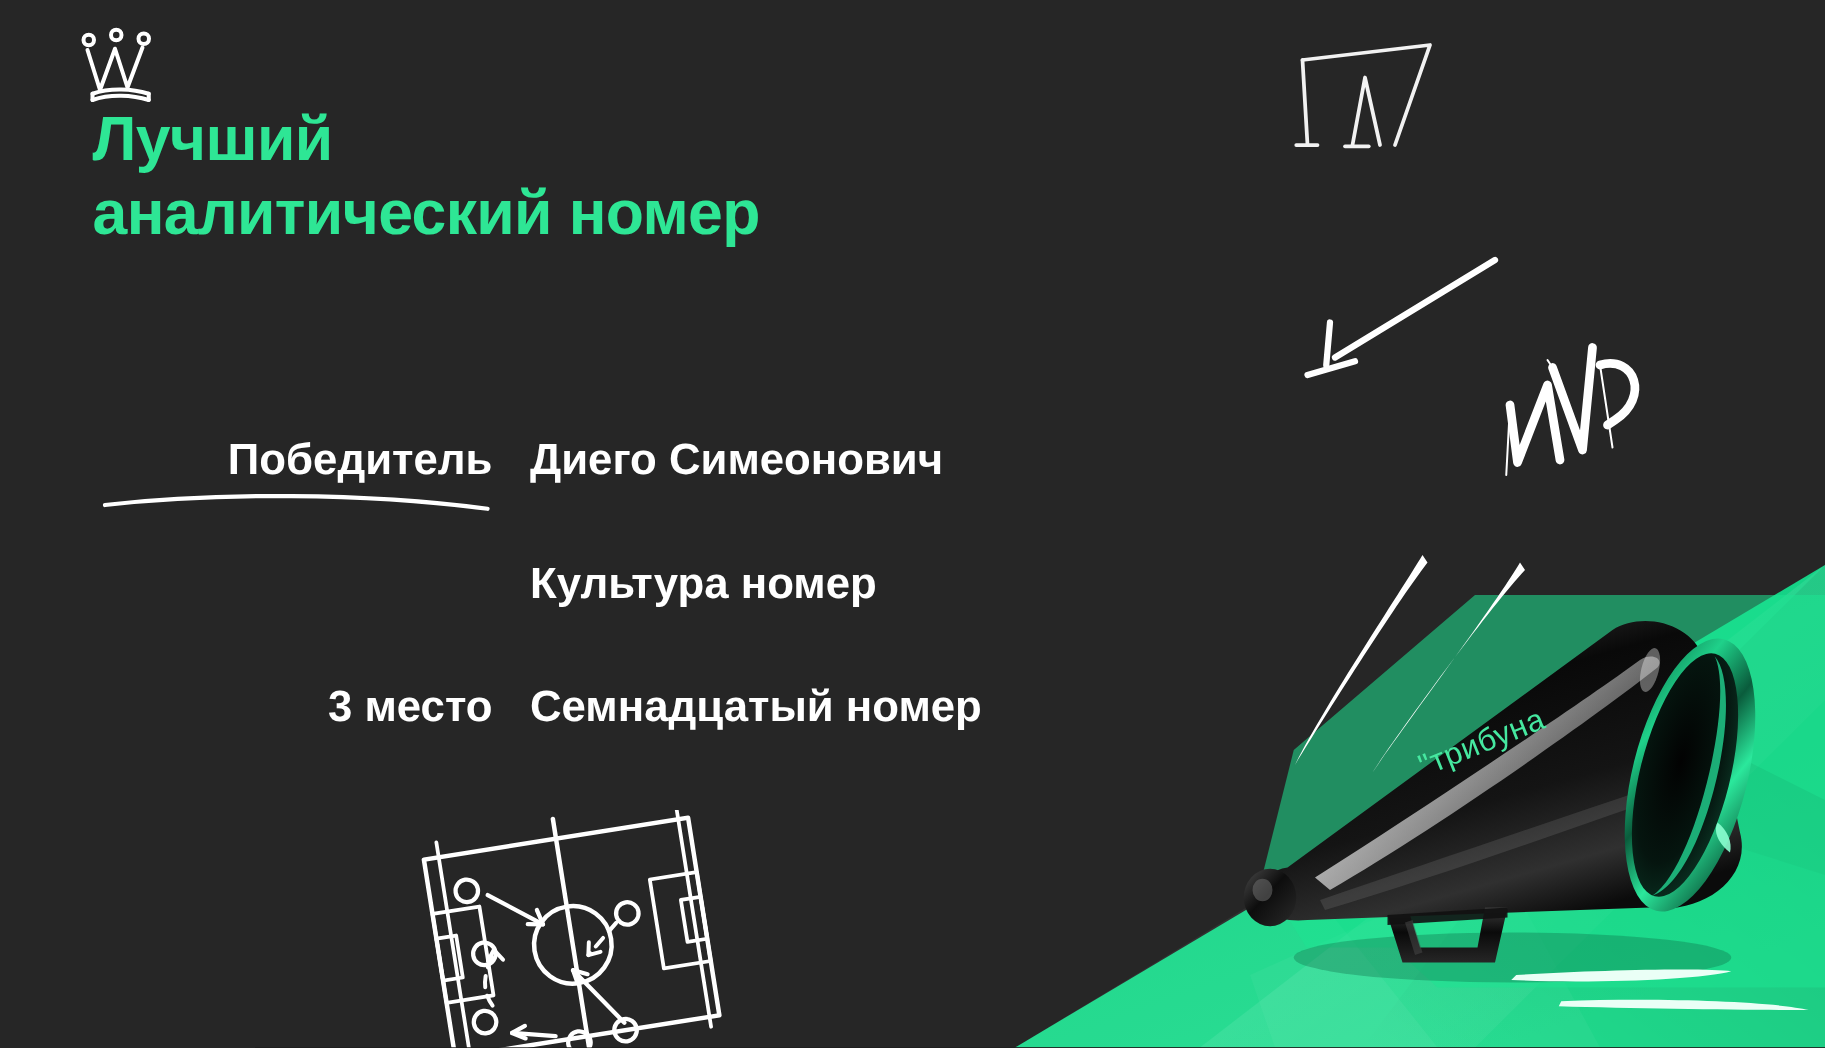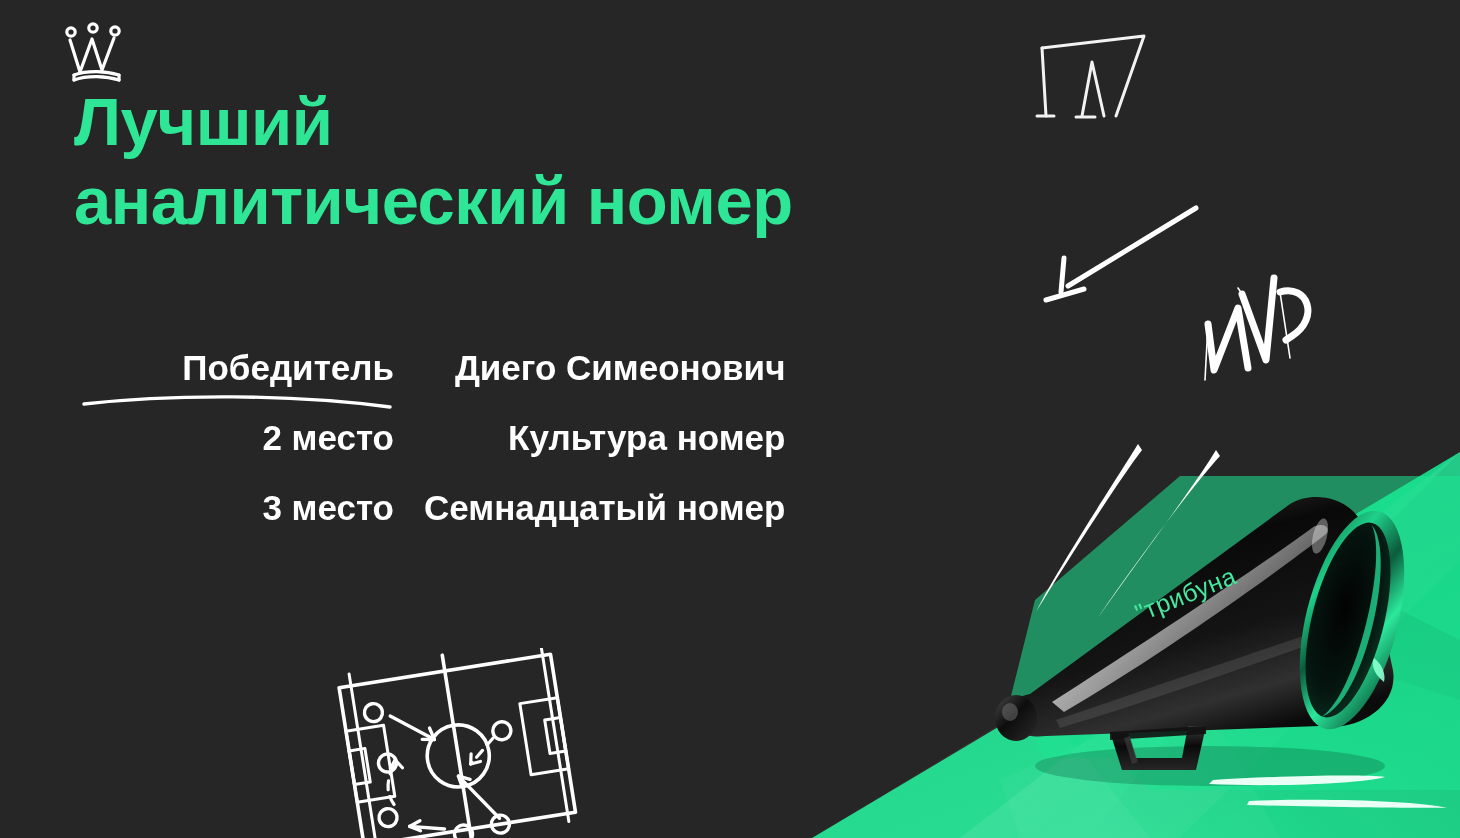--- a/index.html
+++ b/index.html
@@ -31,53 +31,52 @@
     width:72px; height:72px;
     z-index:6;
   }
 
   
   .headline{
     position:absolute;
     left:74px; top:82px;
     z-index:6;
     color:#2ee695;
-    font-size:67px;
+    font-size:50px;
     font-weight:700;
     line-height:1.18;
     letter-spacing:-0.5px;
     white-space:nowrap;
   }
   .headline .l2{ display:block; }
 
   
   .winners{
     position:absolute;
     left:74px; top:348px;
     z-index:6;
     display:grid;
     grid-template-columns:320px 30px auto;
-    row-gap:30px;
+    row-gap:59px;
     align-items:baseline;
   }
   .place{
     text-align:right;
     color:#ffffff;
     font-size:35px;
     font-weight:700;
     white-space:nowrap;
     position:relative;
   }
   .name{
     grid-column:3;
     color:#ffffff;
     font-size:35px;
     font-weight:700;
     white-space:nowrap;
-    text-align:right;
   }
   .underline-wrap{
     position:absolute;
     left:8px; top:44px;
     width:312px; height:20px;
     pointer-events:none;
   }
 
   
   .doodle{ position:absolute; z-index:5; pointer-events:none; }
@@ -166,23 +165,20 @@
 
     <div class="place">
       <span>Победитель</span>
       <svg class="underline-wrap" viewBox="0 0 312 20" preserveAspectRatio="none">
         <path d="M2 12 C90 2, 210 2, 308 15" fill="none" stroke="#ffffff" stroke-width="3.4" stroke-linecap="round"></path>
       </svg>
     </div>
     <div></div>
     <div class="name">Диего Симеонович</div>
 
-    <div class="place">
-      <span>2 место</span>
-    </div>
     <div></div>
     <div class="name">Культура номер</div>
 
     <div class="place">
       <span>3 место</span>
     </div>
     <div></div>
     <div class="name">Семнадцатый номер</div>
   </div>
 

